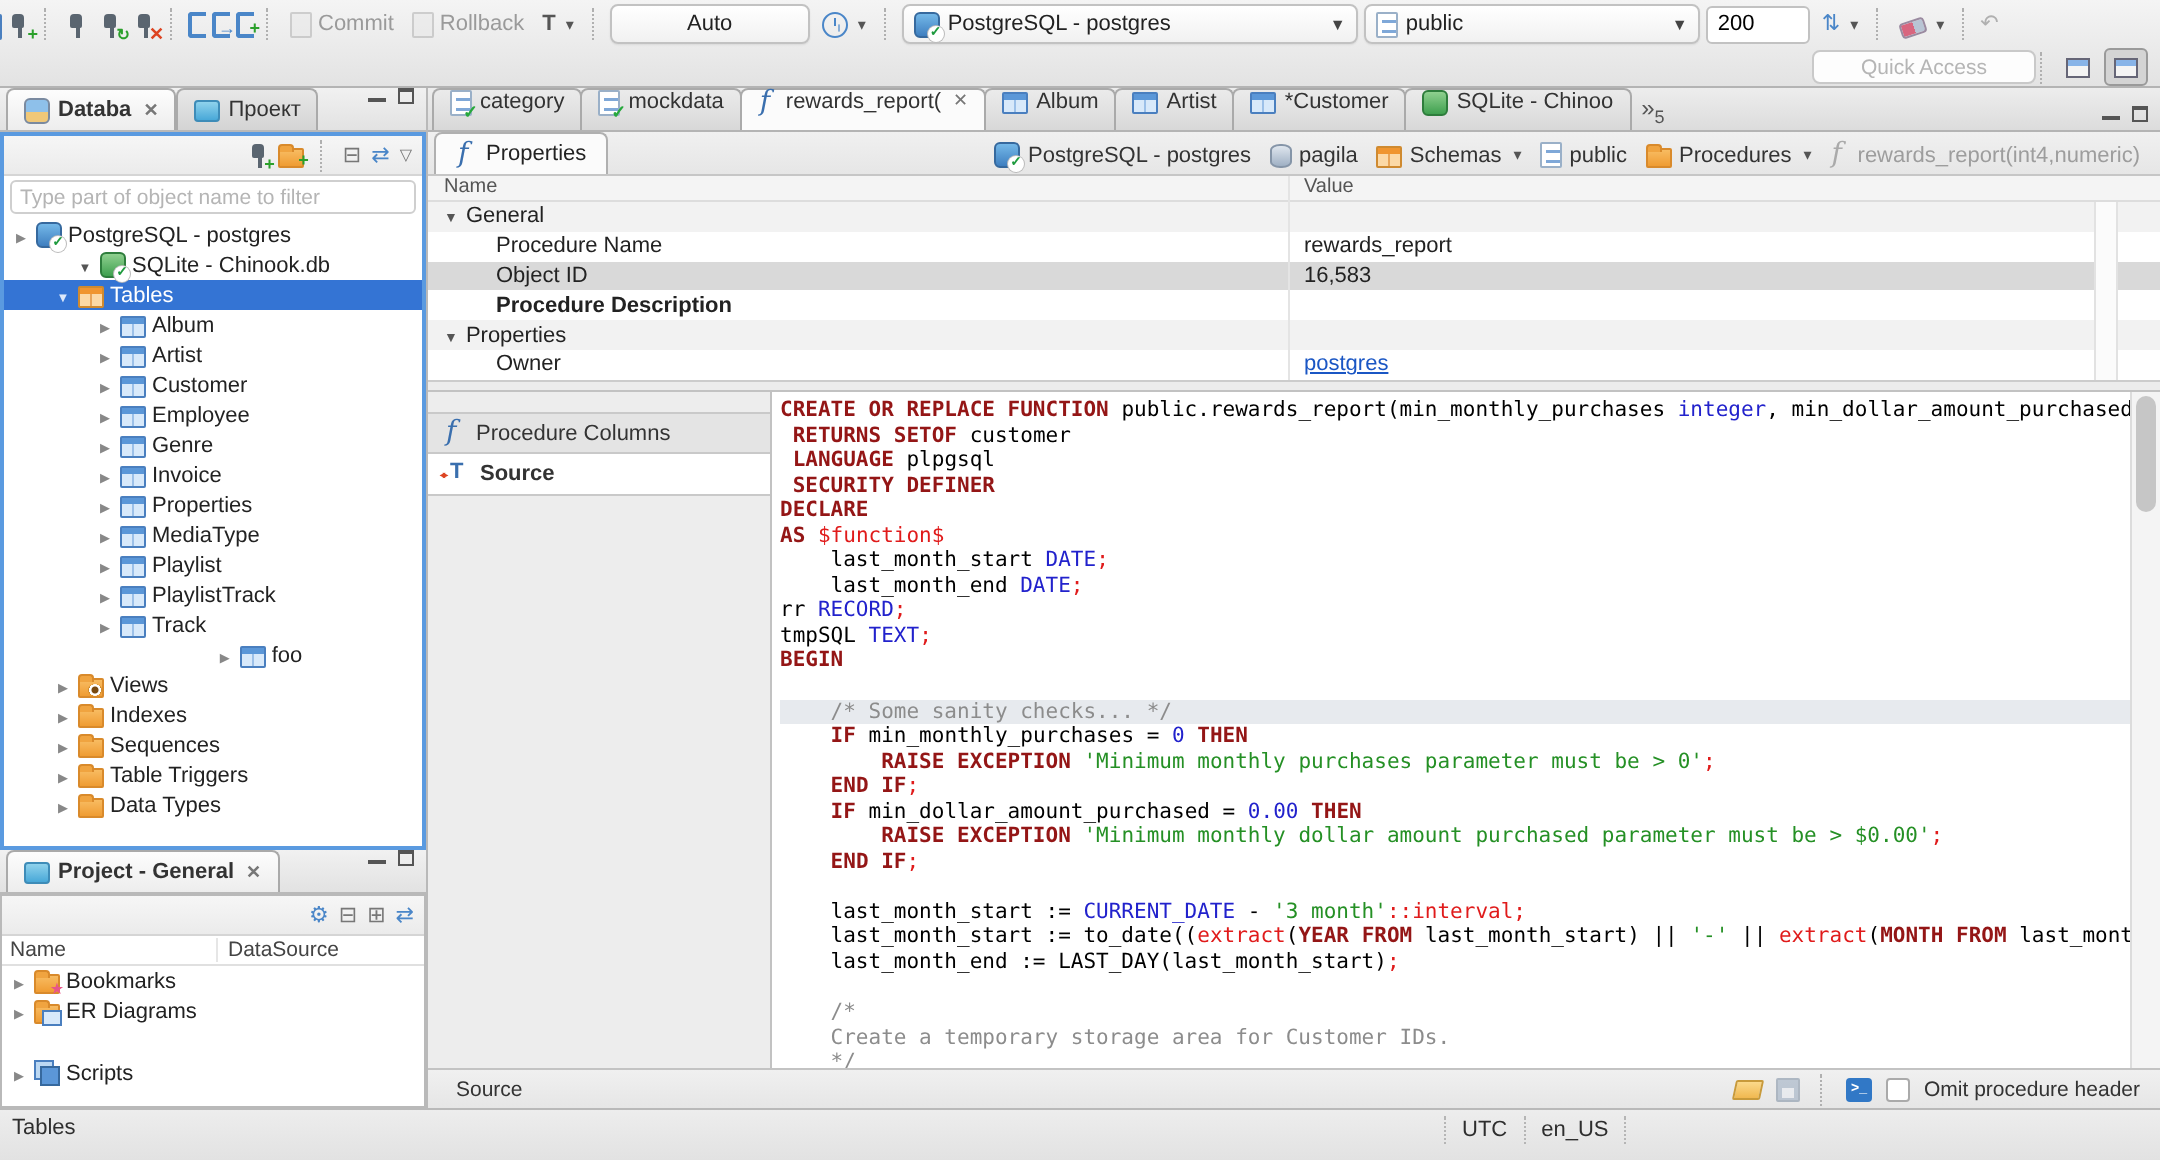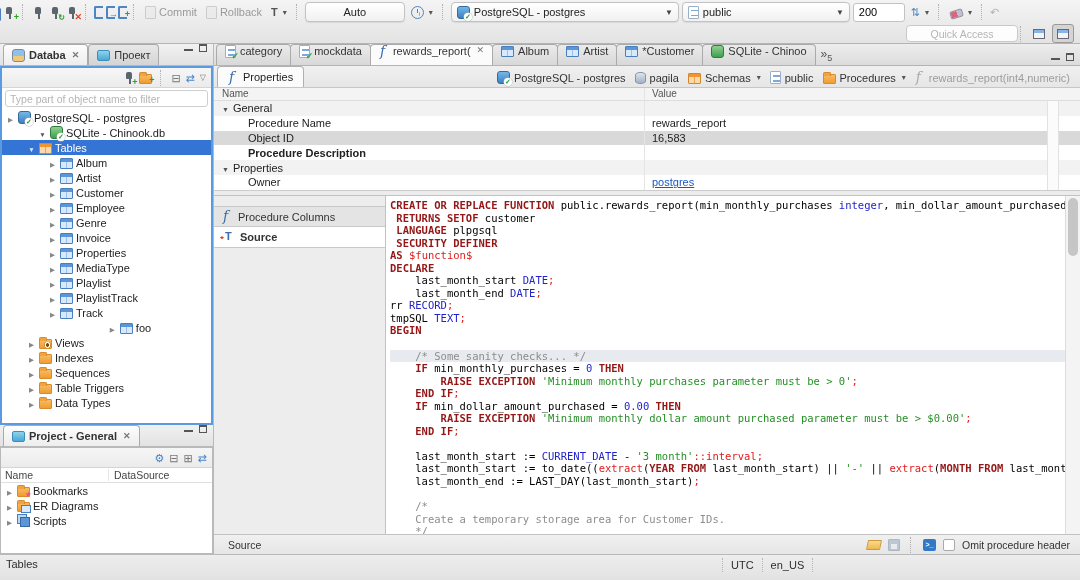--- a/index.html
+++ b/index.html
@@ -394,21 +394,21 @@
         <div class="trow" style="padding-left: 4px;">
           <span class="arr c"></span>
           <span class="ic ic-bookmarks"></span>
           <span class="tlabel">Bookmarks</span>
         </div>
         <div class="trow" style="padding-left: 4px;">
           <span class="arr c"></span>
           <span class="ic ic-er"></span>
           <span class="tlabel">ER Diagrams</span>
         </div>
-        <div class="trow" style="padding-left: 4px;">
+        <div class="trow" style="padding-left: 4px; margin-top: 16px;">
           <span class="arr c"></span>
           <span class="ic ic-scripts"></span>
           <span class="tlabel">Scripts</span>
         </div>
       </div>
   </div>
 </div>
 
 <div id="statusbar" class="abs">
   <span class="lft">Tables</span>
@@ -540,22 +540,22 @@
           <span class="ic ic-src"></span>
           <span>Source</span>
         </div>
       </div>
     <div id="srcarea">
       <div id="code">
           <div class="cline"><span class="c-kw">CREATE OR REPLACE FUNCTION</span><span class="c-pl"> public.rewards_report(min_monthly_purchases </span><span class="c-typ">integer</span><span class="c-pl">, min_dollar_amount_purchased </span></div>
           <div class="cline"><span class="c-pl"> </span><span class="c-kw">RETURNS SETOF</span><span class="c-pl"> customer</span></div>
           <div class="cline"><span class="c-pl"> </span><span class="c-kw">LANGUAGE</span><span class="c-pl"> plpgsql</span></div>
           <div class="cline"><span class="c-pl"> </span><span class="c-kw">SECURITY DEFINER</span></div>
+          <div class="cline"><span class="c-kw">DECLARE</span></div>
           <div class="cline"><span class="c-kw">AS</span><span class="c-pl"> </span><span class="c-red">$function$</span></div>
-          <div class="cline"><span class="c-kw">DECLARE</span></div>
           <div class="cline"><span class="c-pl">    last_month_start </span><span class="c-typ">DATE</span><span class="c-red">;</span></div>
           <div class="cline"><span class="c-pl">    last_month_end </span><span class="c-typ">DATE</span><span class="c-red">;</span></div>
           <div class="cline"><span class="c-pl">rr </span><span class="c-typ">RECORD</span><span class="c-red">;</span></div>
           <div class="cline"><span class="c-pl">tmpSQL </span><span class="c-typ">TEXT</span><span class="c-red">;</span></div>
           <div class="cline"><span class="c-kw">BEGIN</span></div>
           <div class="cline">&nbsp;</div>
           <div class="cline hl"><span class="c-com">    /* Some sanity checks... */</span></div>
           <div class="cline"><span class="c-pl">    </span><span class="c-kw">IF</span><span class="c-pl"> min_monthly_purchases = </span><span class="c-typ">0</span><span class="c-pl"> </span><span class="c-kw">THEN</span></div>
           <div class="cline"><span class="c-pl">        </span><span class="c-kw">RAISE EXCEPTION</span><span class="c-pl"> </span><span class="c-str">'Minimum monthly purchases parameter must be &gt; 0'</span><span class="c-red">;</span></div>
           <div class="cline"><span class="c-pl">    </span><span class="c-kw">END IF</span><span class="c-red">;</span></div>

